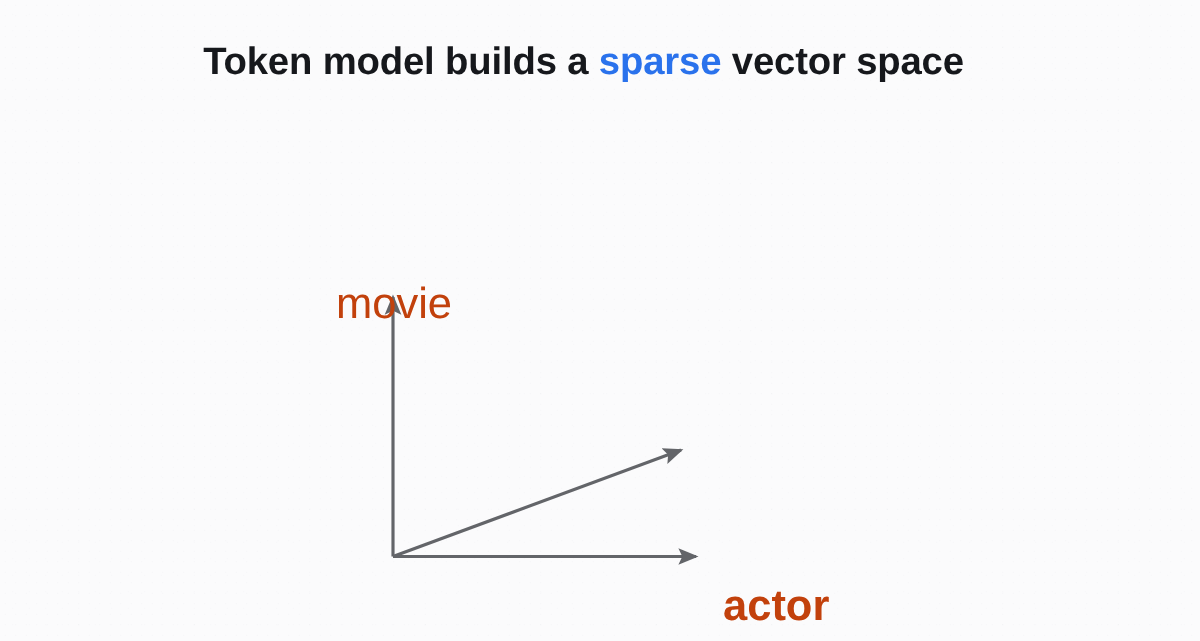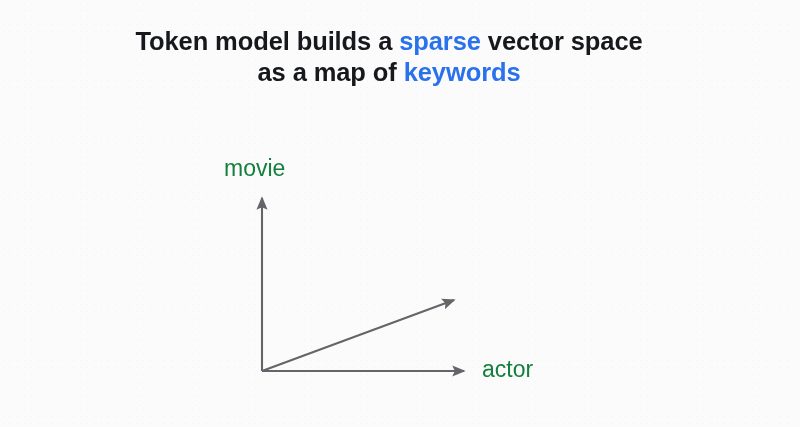--- a/index.html
+++ b/index.html
@@ -63,40 +63,40 @@
     height: 427px;
   }
   .axis-svg {
     position: absolute;
     left: 0;
     top: 0;
   }
 
   .axis-label {
     position: absolute;
-    font-size: 23px;
+    font-size: 29px;
     font-weight: normal;
-    color: #15803d;
+    color: #c2410c;
     white-space: nowrap;
     line-height: 1;
+    margin-top: 32px;
   }
   .label-movie { left: 224px; top: 157px; }
   .label-music { left: 470px; top: 286px; }
-  .label-actor { left: 482px; top: 358px; }
+  .label-actor { left: 482px; top: 358px; font-weight: bold; }
 </style>
 </head>
 <body>
 
 <div class="slide">
 
   <div class="noise-overlay"></div>
 
   <div class="title-block">
     <div class="title-line"><span>Token model builds a </span><span class="hl-blue">sparse</span><span> vector space</span></div>
-    <div class="title-line"><span>as a map of </span><span class="hl-blue">keywords</span></div>
   </div>
 
   <div class="diagram">
 
     <svg class="axis-svg" width="800" height="427" viewBox="0 0 800 427">
       <defs>
         <marker id="arrowhead" markerWidth="7" markerHeight="7" refX="5.6" refY="3" orient="auto" markerUnits="strokeWidth">
           <path d="M0,0.35 L6.4,3 L0,5.65 L1.25,3 Z" fill="#636569"></path>
         </marker>
       </defs>

